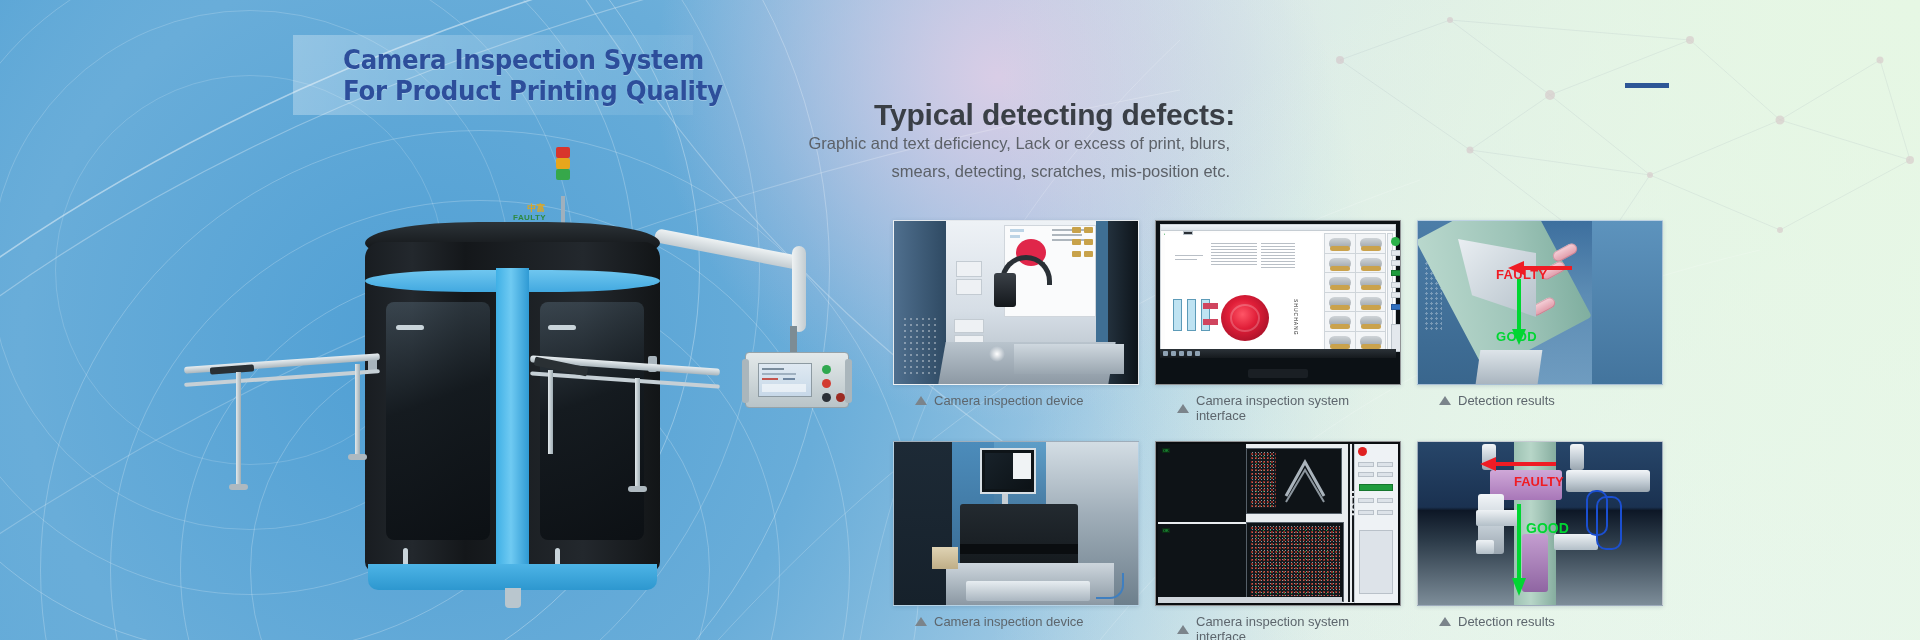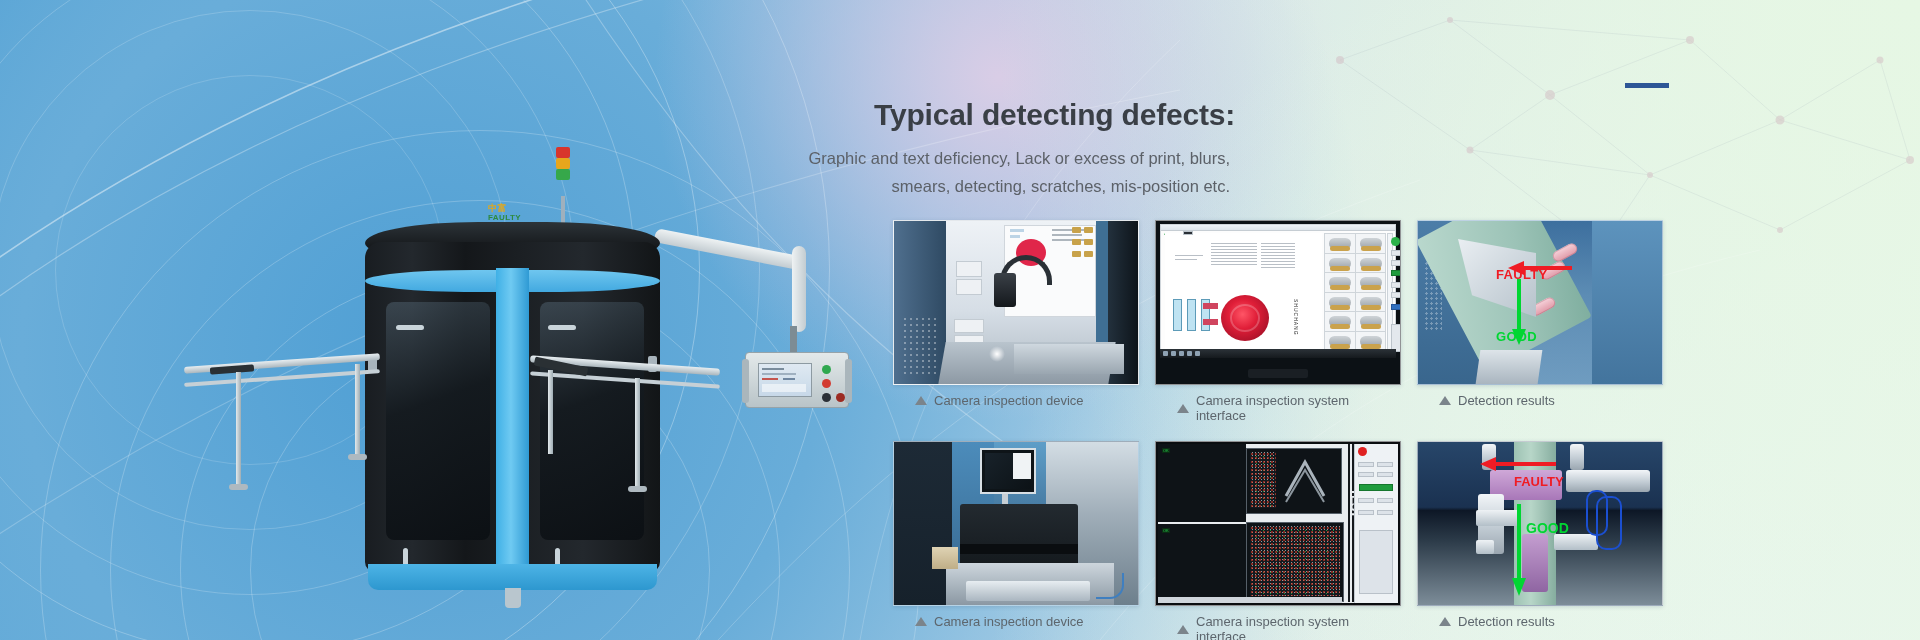--- a/index.html
+++ b/index.html
@@ -112,21 +112,21 @@
   .cab-hinge  { position:absolute; width:9px; height:16px; background:#a8b4bc; border-radius:2px; }
   .cab-base {
     position:absolute; left:168px; top:414px; width:289px; height:26px;
     background:linear-gradient(180deg,#4db4e6 0%, #2d97cf 100%);
     border-radius:0 0 10px 10px;
   }
   .foot { position:absolute; left:305px; top:438px; width:16px; height:20px; background:#b9c6ce; border-radius:0 0 4px 4px; }
 
   .logo {
     position:absolute; left:288px; top:54px; width:58px; height:20px;
-    font-size:8px; color:#2e8a3f; font-weight:bold; text-align:left;
+    font-size:8px; color:#2e8a3f; font-weight:bold; text-align:right;
     line-height:9px; letter-spacing:.4px;
   }
   .logo .zh { color:#e0a71d; font-size:9px; }
 
   
   .arm1 { position:absolute; left:455px; top:78px; width:148px; height:14px; background:linear-gradient(180deg,#eef2f3 0%, #c3ccd1 100%); border-radius:7px; transform:rotate(11deg); transform-origin:left center; }
   .arm2 { position:absolute; left:592px; top:96px; width:14px; height:86px; background:linear-gradient(90deg,#eef2f3 0%, #c3ccd1 100%); border-radius:7px; }
   .arm3 { position:absolute; left:590px; top:176px; width:7px; height:34px; background:#7d8c94; }
   .hmi {
     position:absolute; left:545px; top:202px; width:104px; height:56px;
@@ -147,21 +147,21 @@
 
   
   .accent-bar { position:absolute; left:1625px; top:83px; width:44px; height:5px; background:#2d5696; }
 
   .heading {
     position:absolute; right:685px; top:98px;
     font-size:30px; font-weight:bold; color:#3a3f46;
     letter-spacing:-.2px; white-space:nowrap;
   }
   .subtext {
-    position:absolute; right:690px; top:144px;
+    position:absolute; right:690px; top:129px;
     width:470px; text-align:right;
     font-size:16.5px; line-height:28px; color:#5c6168;
   }
 
   
   .grid { position:absolute; left:893px; top:220px; width:770px; }
   .grid-row { display:flex; gap:16px; }
   .grid-row + .grid-row { margin-top:18px; }
   .cell { width:246px; }
   .thumb {
@@ -336,20 +336,26 @@
         <circle cx="470" cy="40" r="4"></circle>
         <circle cx="560" cy="120" r="4.5"></circle>
       <circle cx="430" cy="175" r="3"></circle>
         <circle cx="660" cy="60" r="3.5"></circle>
         <circle cx="690" cy="160" r="4"></circle>
       <circle cx="380" cy="250" r="3"></circle>
         <circle cx="560" cy="230" r="3"></circle>
     </g>
   </svg>
 
+  <div class="title-plate">
+    <div class="ttl">
+      <div>Camera Inspection System</div>
+      <div>For Product Printing Quality</div>
+    </div>
+  </div>
 
   <div class="machine">
 
     <div class="stacklight">
       <i class="sl-red"></i>
         <i class="sl-amber"></i>
         <i class="sl-green"></i>
     </div>
     <div class="sl-pole" style="left:361px;top:46px;"></div>
 

